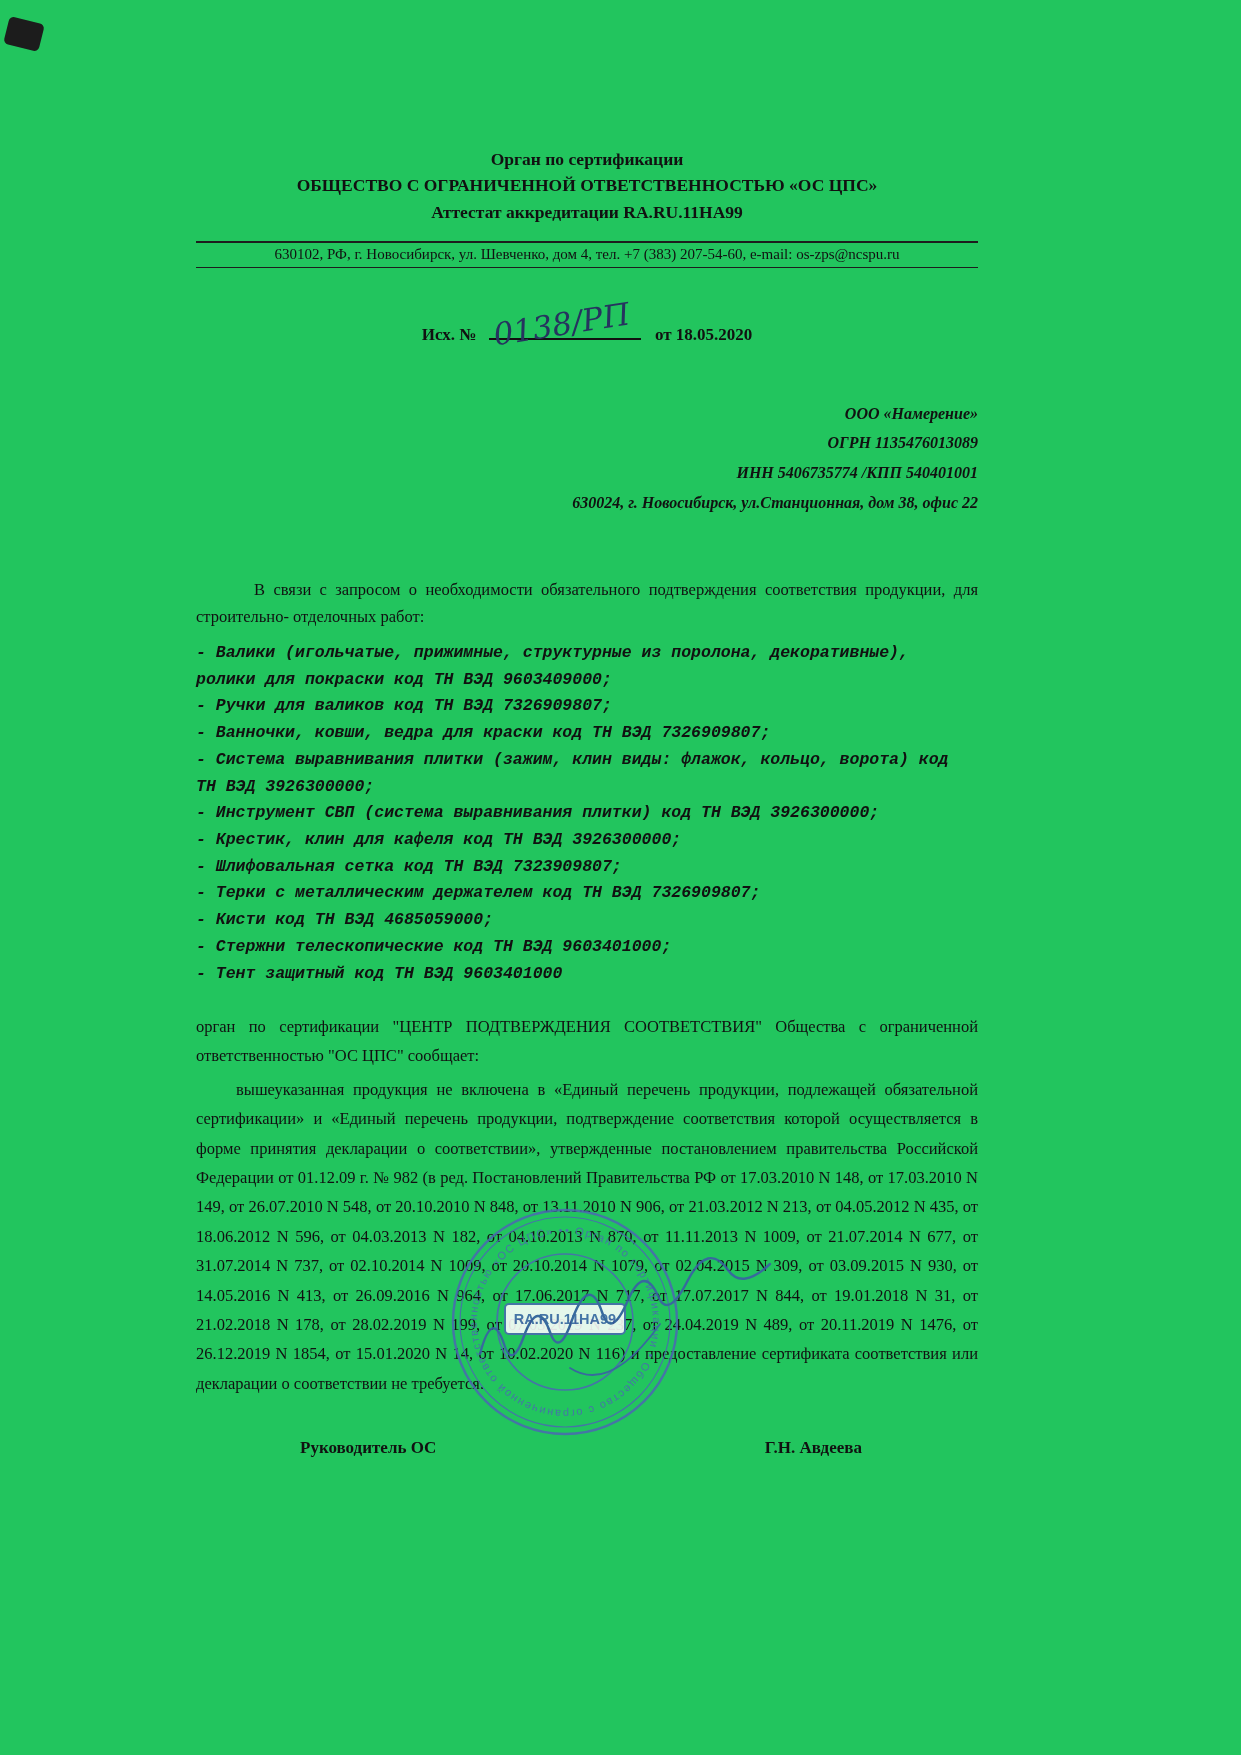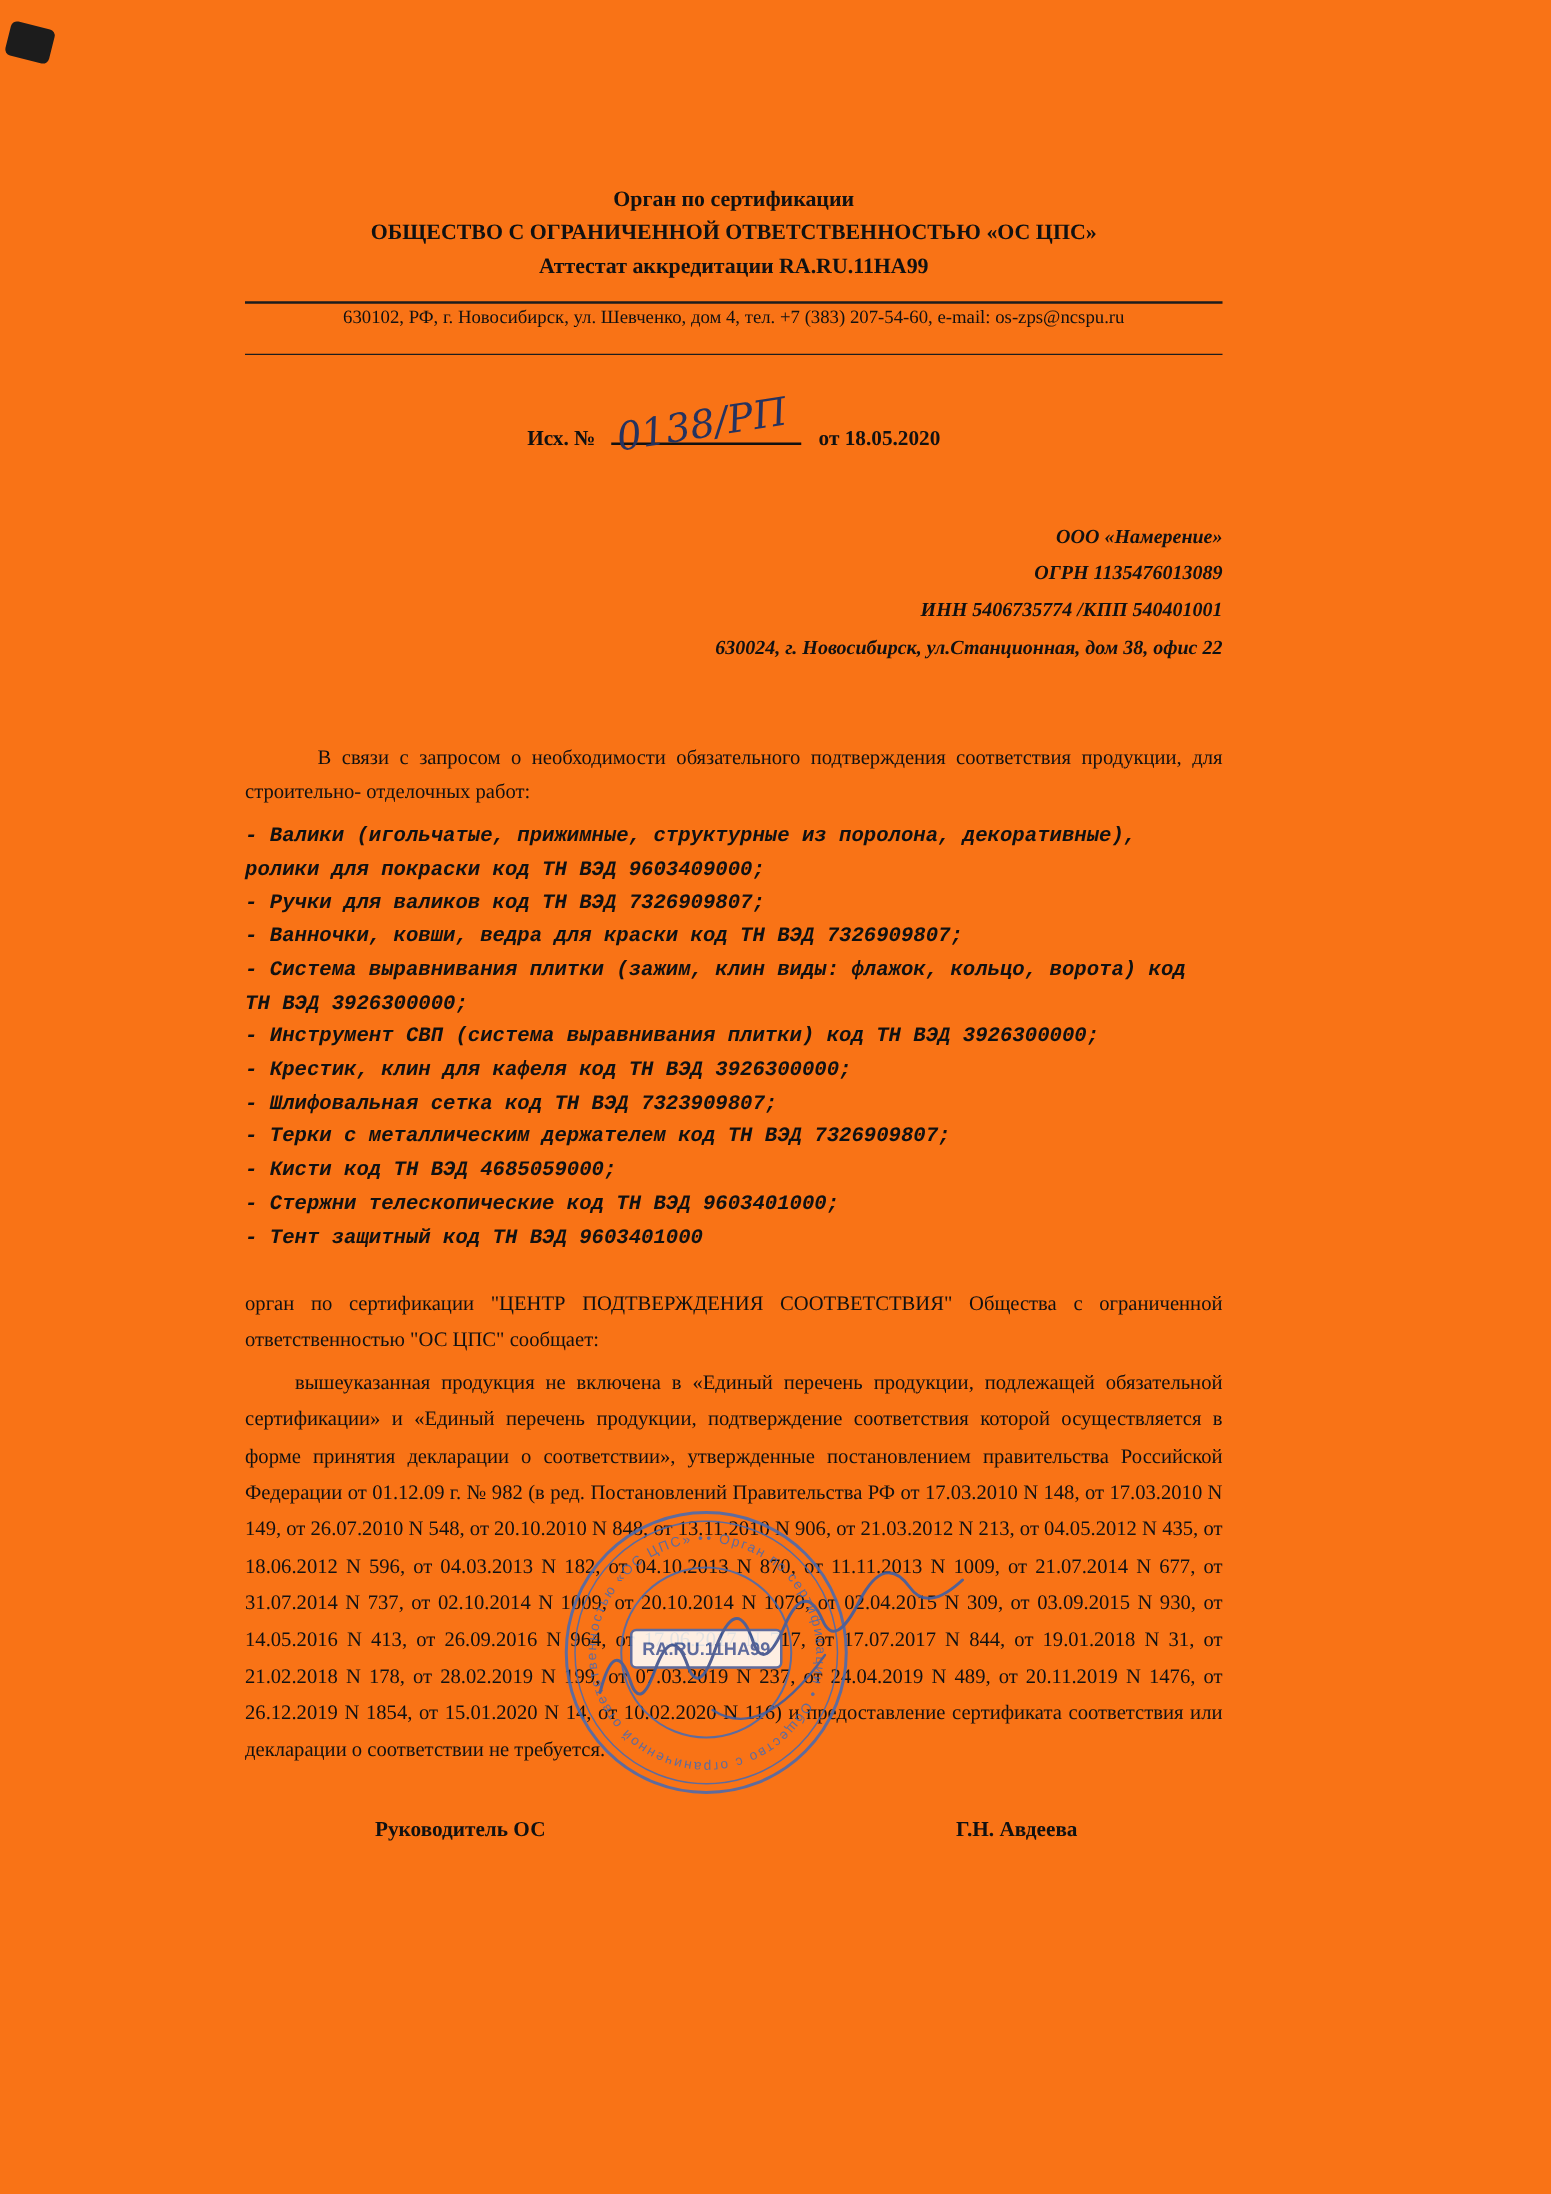--- a/index.html
+++ b/index.html
@@ -1,37 +1,37 @@
 <!DOCTYPE html>
 <html><head>
 <meta charset="utf-8">
 <style>
   html,body{margin:0;padding:0;background:#e8e8e8;}
   .page{
     position:relative;
     width:1241px;height:1755px;
-    background:#f97316;
+    background:#22c55e;
     font-family:"Liberation Serif", serif;
     color:#111;
     overflow:hidden;
   }
   .artifact{
     position:absolute;left:6px;top:20px;width:36px;height:28px;
     background:#1c1c1c;border-radius:5px;transform:rotate(14deg);
   }
   .content{
     position:absolute;left:196px;top:146px;width:782px;
   }
   .letterhead{text-align:center;font-weight:bold;font-size:17.5px;line-height:1.5;}
   .letterhead div{white-space:nowrap;}
   .address-bar{
     margin-top:16px;
     border-top:2px solid #1d1d1d;
     border-bottom:1.5px solid #1d1d1d;
-    padding:3px 0 20px;
+    padding:3px 0 4px;
     text-align:center;font-size:15px;
   }
   .ref-line{margin-top:46px;font-weight:bold;font-size:17px;text-align:center;}
   .ref-blank{
     display:inline-block;width:152px;height:24px;
     border-bottom:2px solid #111;position:relative;
     vertical-align:baseline;margin:0 10px 0 8px;
   }
   .hand{
     position:absolute;left:4px;bottom:-4px;

